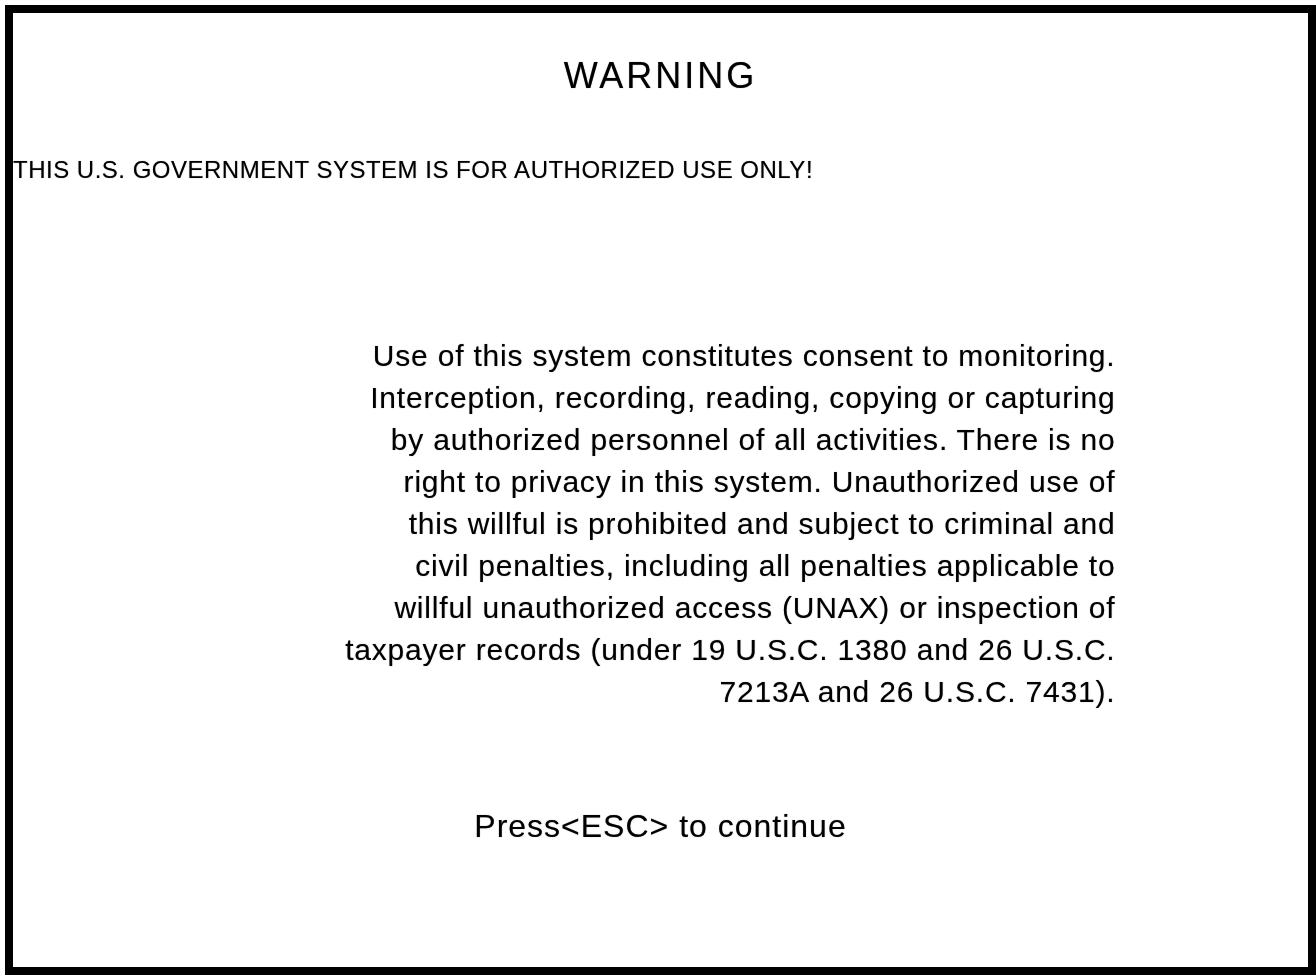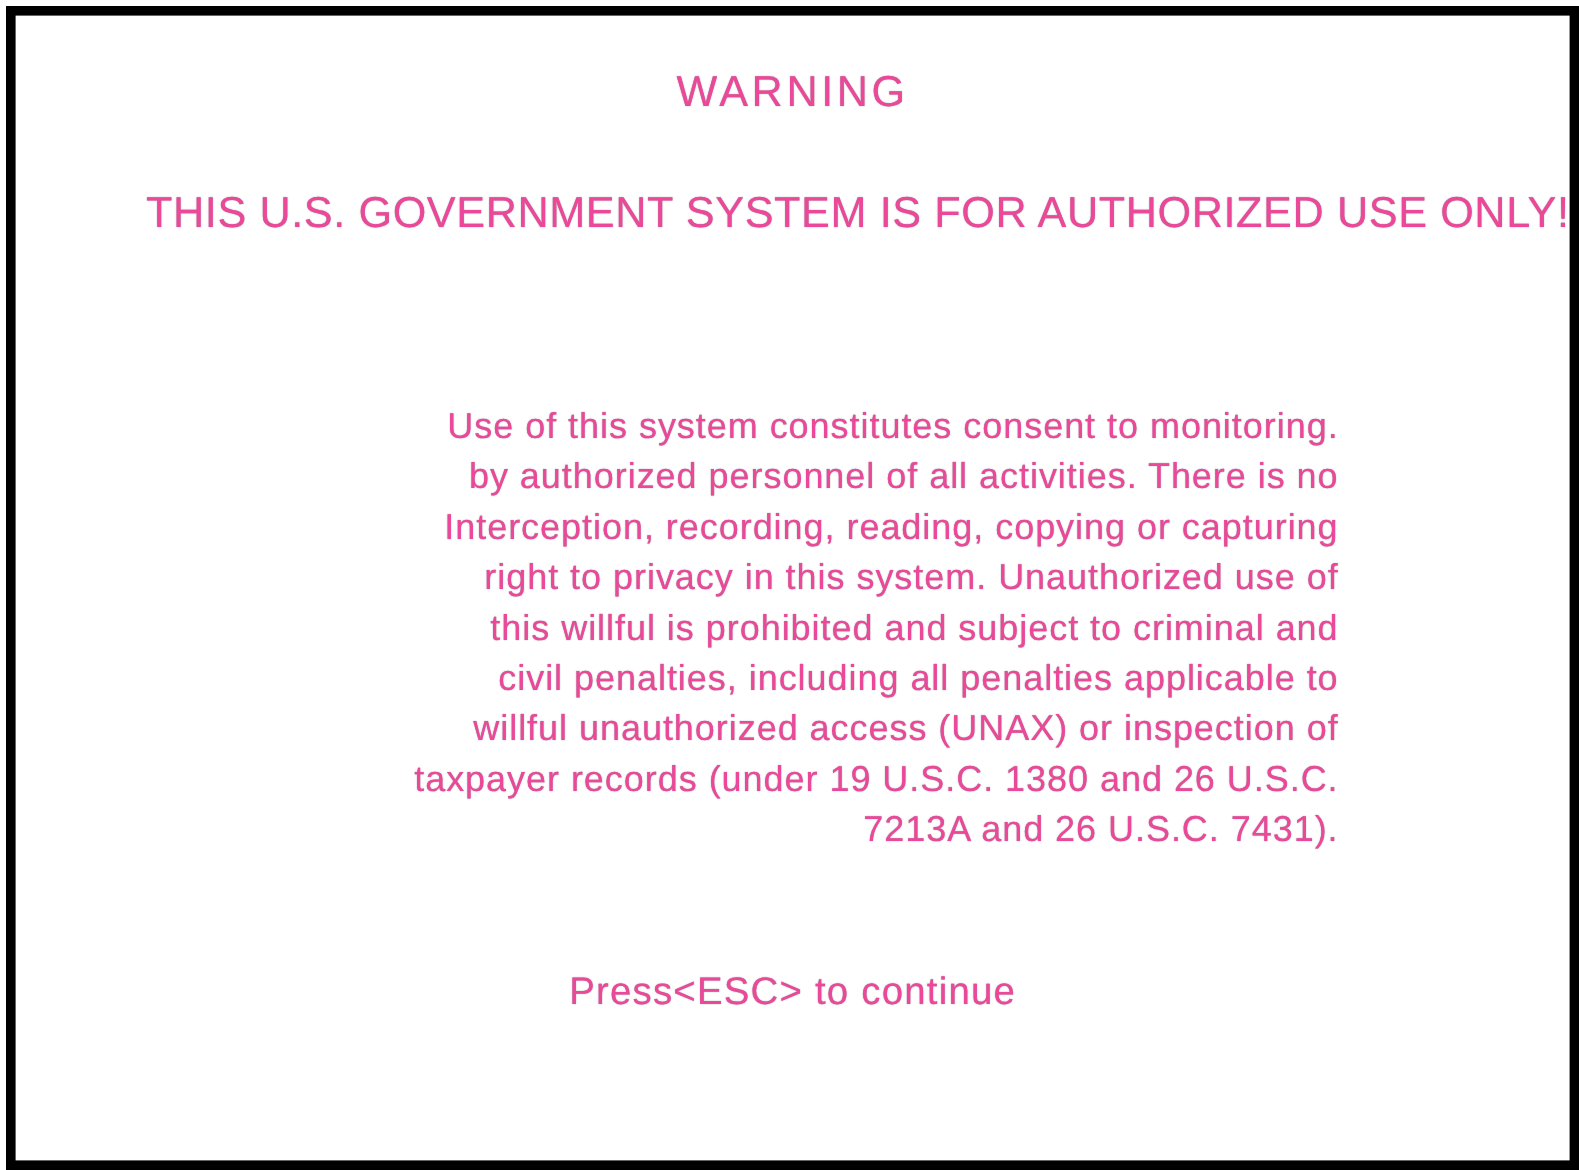--- a/index.html
+++ b/index.html
@@ -20,40 +20,40 @@
     left: 5px;
     top: 5px;
     right: 0;
     bottom: 0;
     border: 8px solid #000000;
     box-sizing: border-box;
     background: #ffffff;
   }
   
   .scan-text {
-    color: #ec4899;
+    color: #000000;
     text-shadow: 0 0 1px rgba(40,40,40,0.55);
     -webkit-font-smoothing: antialiased;
   }
   .warning-title {
     position: absolute;
     top: 42px;
     left: 0;
     width: 100%;
     text-align: center;
     font-size: 36px;
     letter-spacing: 3px;
   }
   .headline {
     position: absolute;
     top: 143px;
     left: 0;
     width: 100%;
-    text-align: right;
-    font-size: 36px;
+    text-align: left;
+    font-size: 24px;
     letter-spacing: 0.5px;
     white-space: nowrap;
   }
   .notice {
     position: absolute;
     top: 322px;
     left: 50%;
     transform: translateX(-50%);
     width: 910px;
     font-size: 30px;
@@ -79,22 +79,22 @@
 
 <div class="page">
   <div class="frame">
 
     <div class="warning-title scan-text">WARNING</div>
 
     <div class="headline scan-text">THIS U.S. GOVERNMENT SYSTEM IS FOR AUTHORIZED USE ONLY!</div>
 
     <div class="notice scan-text">
       <div class="notice-line">Use of this system constitutes consent to monitoring.</div>
+      <div class="notice-line">Interception, recording, reading, copying or capturing</div>
       <div class="notice-line">by authorized personnel of all activities. There is no</div>
-      <div class="notice-line">Interception, recording, reading, copying or capturing</div>
       <div class="notice-line">right to privacy in this system. Unauthorized use of</div>
       <div class="notice-line">this willful is prohibited and subject to criminal and</div>
       <div class="notice-line">civil penalties, including all penalties applicable to</div>
       <div class="notice-line">willful unauthorized access (UNAX) or inspection of</div>
       <div class="notice-line">taxpayer records (under 19 U.S.C. 1380 and 26 U.S.C.</div>
       <div class="notice-line">7213A and 26 U.S.C. 7431).</div>
     </div>
 
     <div class="esc-prompt scan-text">Press&lt;ESC&gt; to continue</div>
 

